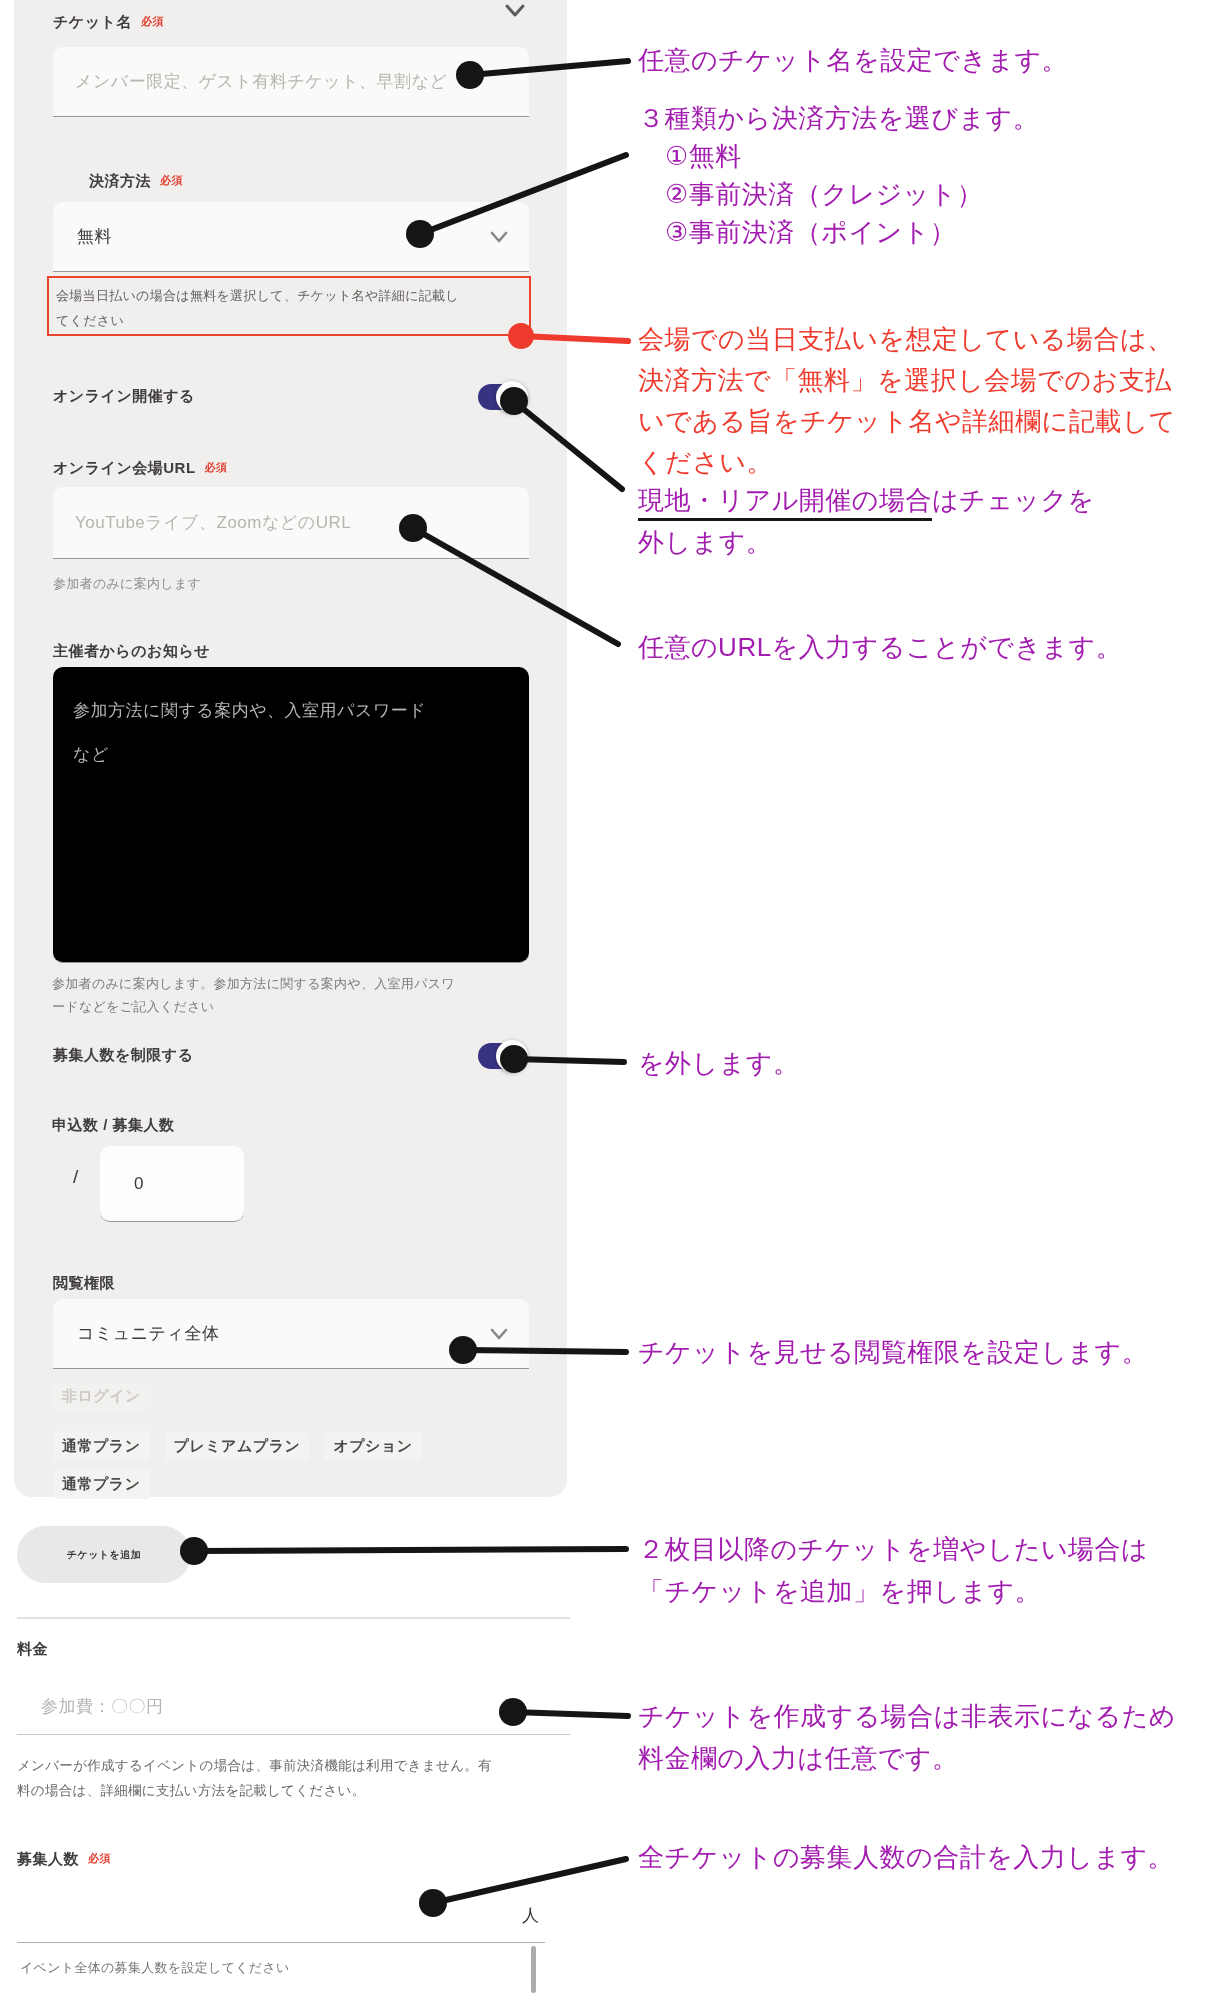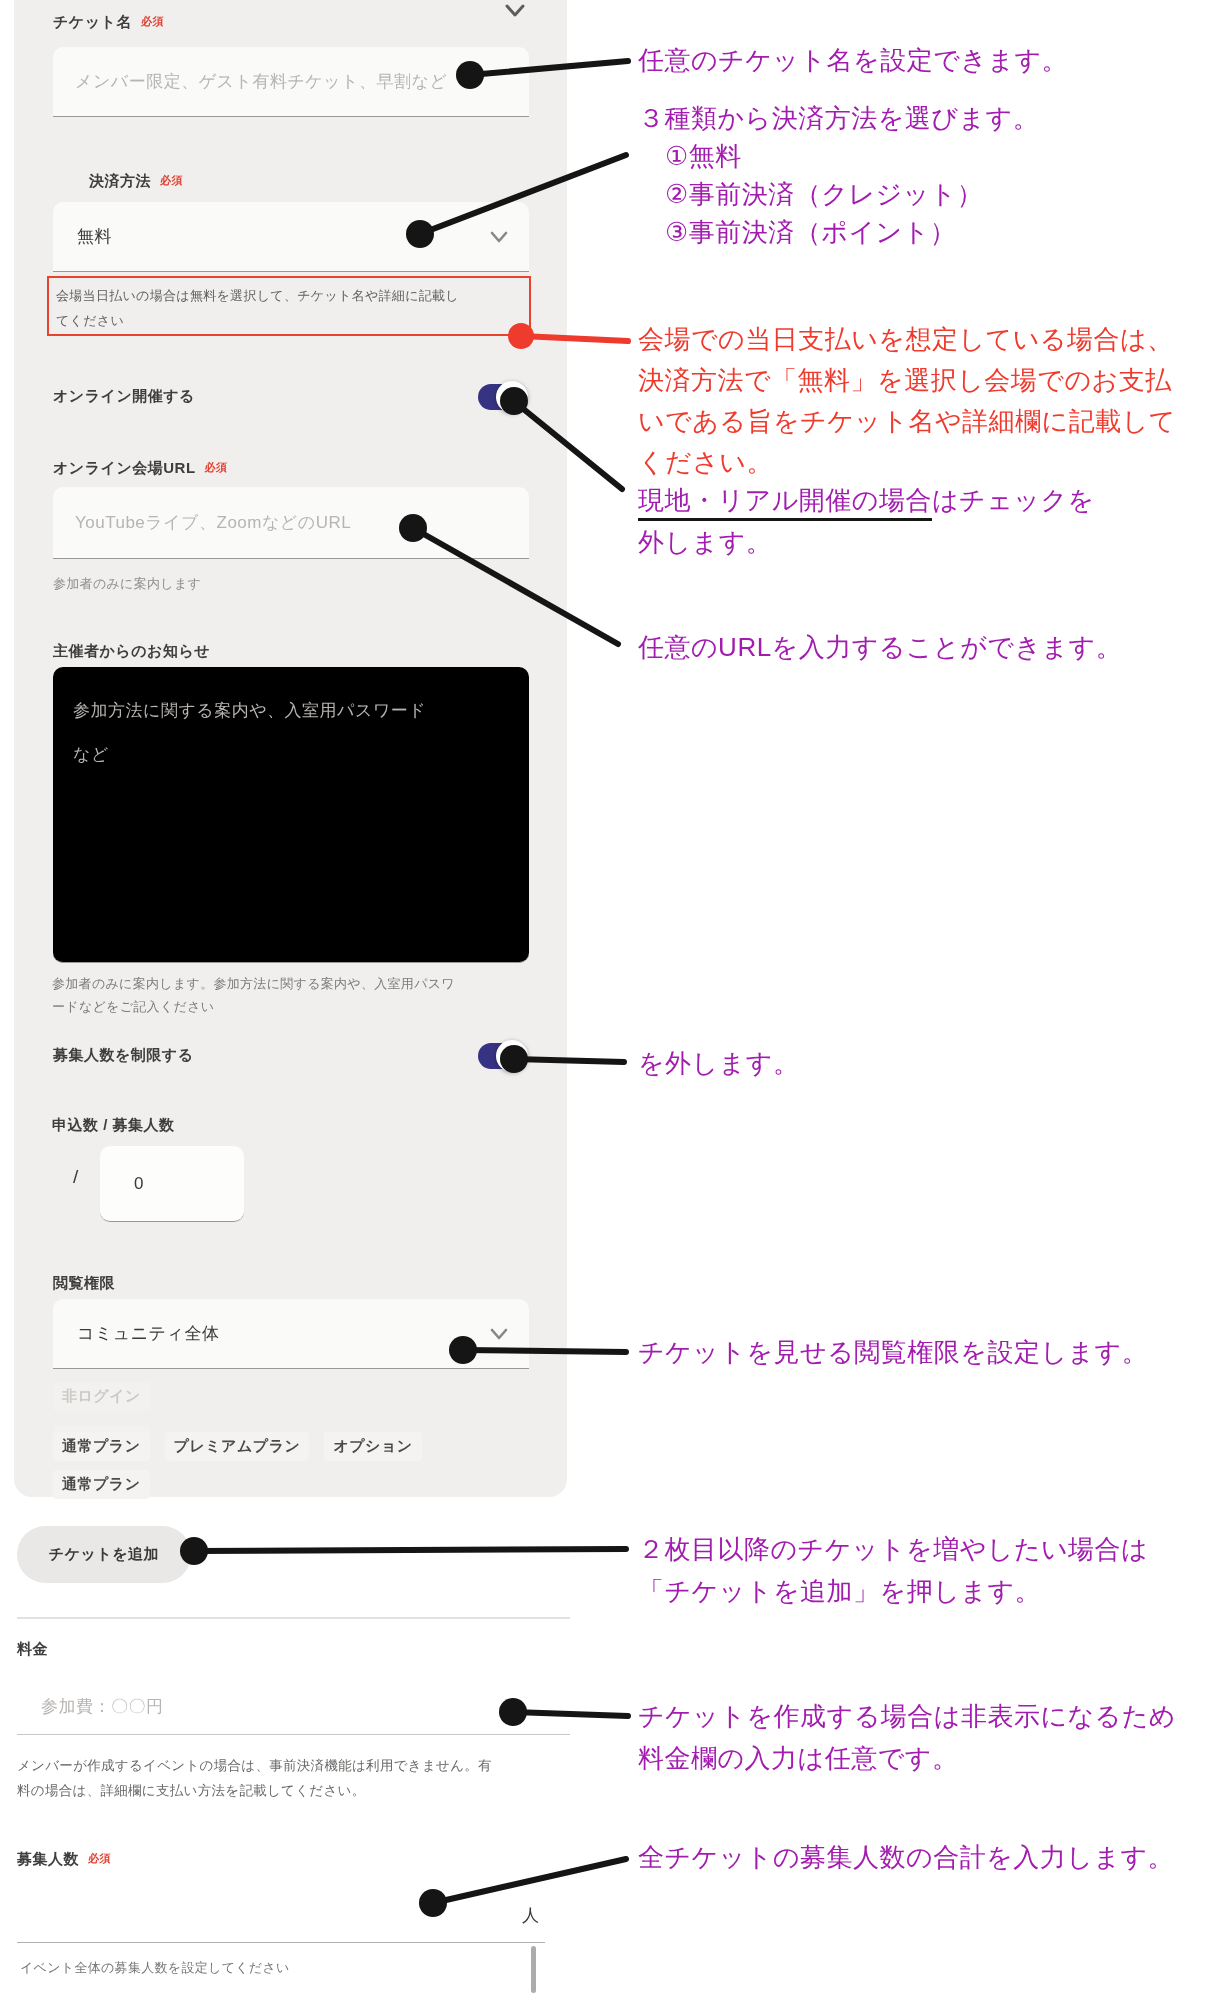--- a/index.html
+++ b/index.html
@@ -29,21 +29,21 @@
               border-radius:10px;border-bottom:1px solid #9a9896;box-sizing:border-box;
               padding:22px 20px;font-size:17px;color:#b7b4b1;line-height:44px;letter-spacing:.5px;}
   .slash{position:absolute;left:59px;top:1166px;font-size:19px;color:#3b3938;}
   .plans{position:absolute;display:flex;gap:15px;}
   .chip{background:#f4f3f1;padding:5px 9px;border-radius:4px;font-size:15px;font-weight:700;
         color:#4c4a48;letter-spacing:.5px;white-space:nowrap;}
   .chip.muted{color:#ccc9c6;background:#f2f1ef;}
 
   
   .add-btn{position:absolute;left:17px;top:1526px;width:174px;height:57px;border-radius:29px;background:#eae8e6;
-           display:flex;align-items:center;justify-content:center;font-size:15px;font-weight:700;color:#3b3938;
+           display:flex;align-items:center;justify-content:center;font-size:10px;font-weight:700;color:#3b3938;
            letter-spacing:.5px;cursor:pointer;}
   .divider{position:absolute;left:17px;top:1617px;width:553px;height:2px;background:#e3e1df;}
   .uline-field{position:absolute;border-bottom:1px solid #c9c7c4;display:flex;align-items:center;box-sizing:border-box;}
   .uline-field input{border:none;background:transparent;outline:none;width:100%;font-size:17px;color:#3b3938;
                      font-family:inherit;letter-spacing:.5px;}
   .uline-field input::placeholder{color:#b7b4b1;opacity:1;}
   .unit{font-size:17px;color:#3b3938;margin-right:6px;flex:none;}
   .scrollbar{position:absolute;left:531px;top:1946px;width:5px;height:47px;background:#aeacaa;border-radius:3px;}
 
   

